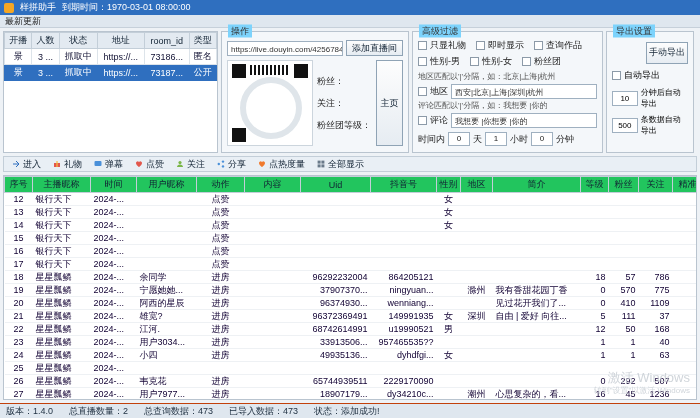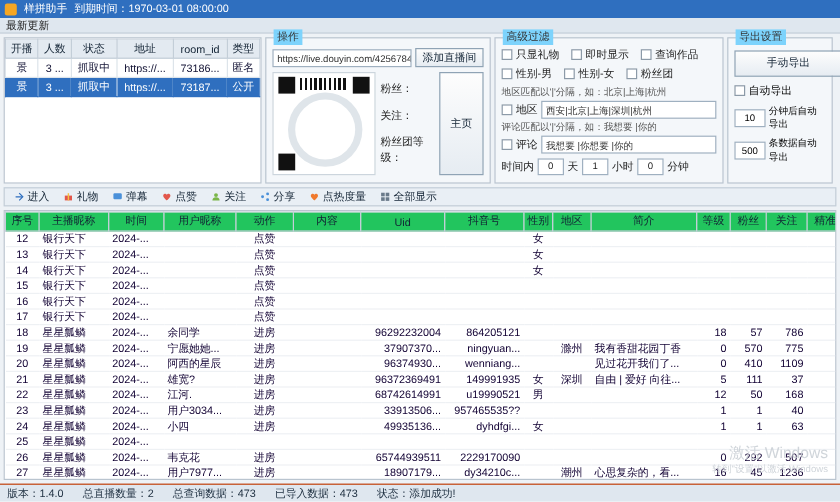--- a/index.html
+++ b/index.html
@@ -59,52 +59,52 @@
   .txtin {
     flex:1; height:15px; border:1px solid #9fb0c0; background:#fff;
     font-size:8px; padding:1px 3px; color:#333; line-height:13px;
     overflow:hidden; white-space:nowrap;
   }
   .btn {
     border:1px solid #8fa3b5; background:linear-gradient(#fdfdfd,#e6ecf2);
     font-size:9px; padding:1px 5px; height:16px; line-height:13px; color:#123;
     white-space:nowrap; cursor:default;
   }
-  .btn.big { height:22px; line-height:19px; padding:0 26px; }
+  .btn.big { height:22px; line-height:19px; padding:0 2px; }
   .qrwrap { display:flex; gap:4px; margin-top:4px; }
   .qr { width:86px; height:86px; background:#fff; border:1px solid #ccd5dd; position:relative; }
   .qr .circle {
     position:absolute; left:12px; top:16px; width:62px; height:62px;
     border:6px solid #dfe5ea; border-radius:50%;
   }
   .qr .blk { position:absolute; width:14px; height:14px; background:#111; }
   .qr .blk.b1 { left:4px; top:3px; }
   .qr .blk.b2 { right:4px; top:3px; }
   .qr .blk.b3 { left:4px; bottom:3px; }
   .qr .dots { position:absolute; left:22px; top:4px; width:40px; height:10px;
     background:repeating-linear-gradient(90deg,#111 0 2px,transparent 2px 4px); }
   .metacol { flex:1; display:flex; flex-direction:column; justify-content:center; gap:9px; }
   .metarow { font-size:9px; color:#222; }
   .sidebtn {
-    width:37px; border:1px solid #8fa3b5; background:linear-gradient(#fdfdfd,#e6ecf2);
+    width:27px; border:1px solid #8fa3b5; background:linear-gradient(#fdfdfd,#e6ecf2);
     font-size:9px; display:flex; flex-direction:column; align-items:center;
     justify-content:center; padding:6px 0; color:#123; line-height:11px;
   }
 
   
   .p-adv { width:calc(100% - 215px - 188px - 88px - 12px); min-width:130px; padding:4px 5px; }
   .chkline { display:flex; flex-wrap:wrap; gap:6px 10px; margin-bottom:3px; }
   .chk { display:flex; align-items:center; gap:3px; font-size:9px; color:#222; white-space:nowrap;text-align:right; }
   .box { width:9px; height:9px; border:1px solid #8c9aa8; background:#fff; display:inline-block; }
   .hint { font-size:8px; color:#555; line-height:12px; margin:1px 0; }
   .inline { display:flex; align-items:center; gap:3px; flex-wrap:wrap; font-size:9px; color:#222; }
   .num { width:22px; height:14px; border:1px solid #9fb0c0; background:#fff; font-size:8px; text-align:center; line-height:12px; }
 
   
-  .p-exp { width:88px; padding:4px 5px; display:flex; flex-direction:column; gap:5px; align-items:flex-start; }
+  .p-exp { width:88px; padding:4px 5px; display:flex; flex-direction:column; gap:5px; align-items:flex-end; }
   .numw { width:30px; height:15px; border:1px solid #9fb0c0; background:#fff; font-size:8px; text-align:center; line-height:13px; }
   .exprow { display:flex; align-items:center; gap:3px; font-size:9px; width:100%; }
 
   
   .toolbar {
     height:16px; margin:0 3px; background:#e9eff5; border:1px solid #c3ced8;
     display:flex; align-items:center; gap:12px; padding:0 8px; font-size:9px; color:#123;
   }
   .tbitem { display:flex; align-items:center; gap:3px; }
   .tbicon { width:8px; height:8px; display:inline-block; }

